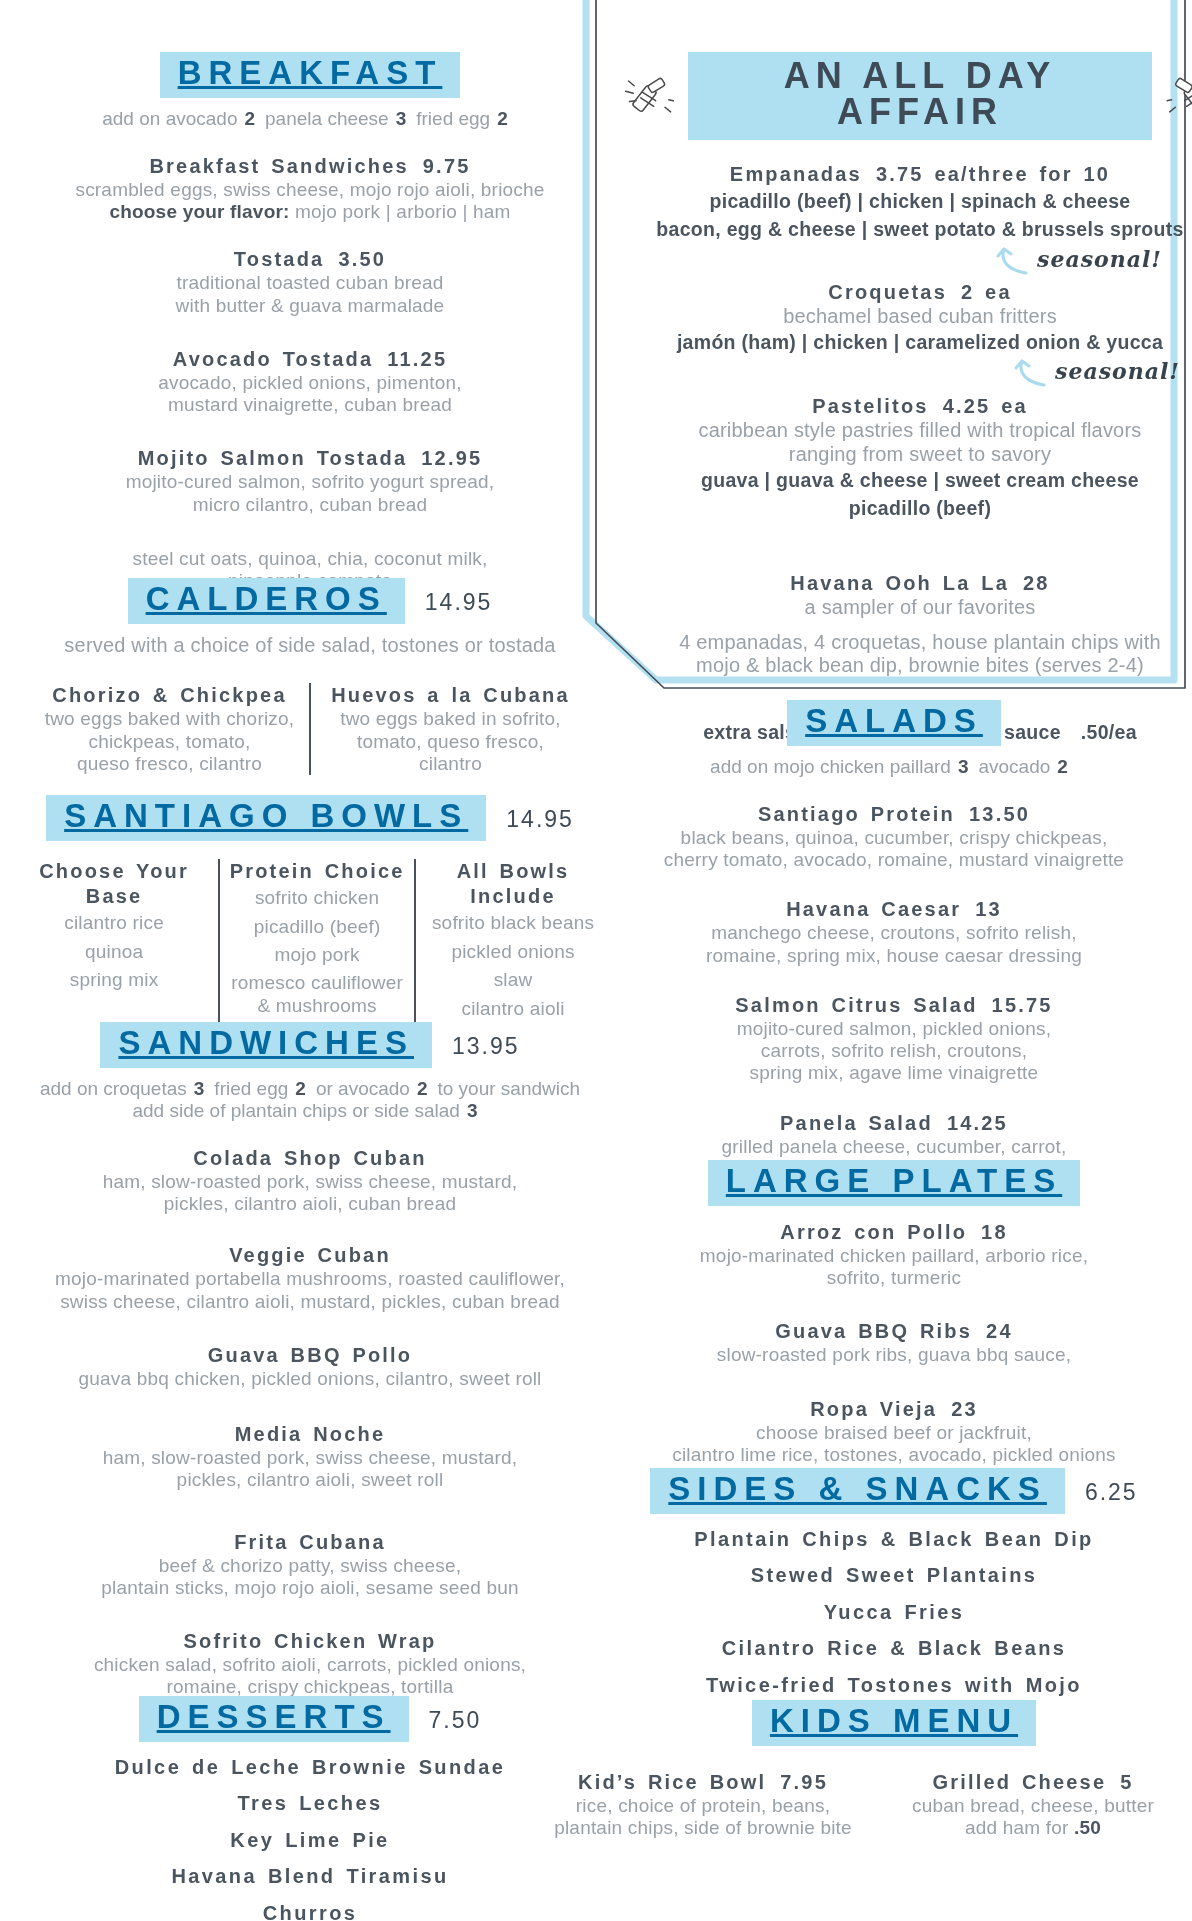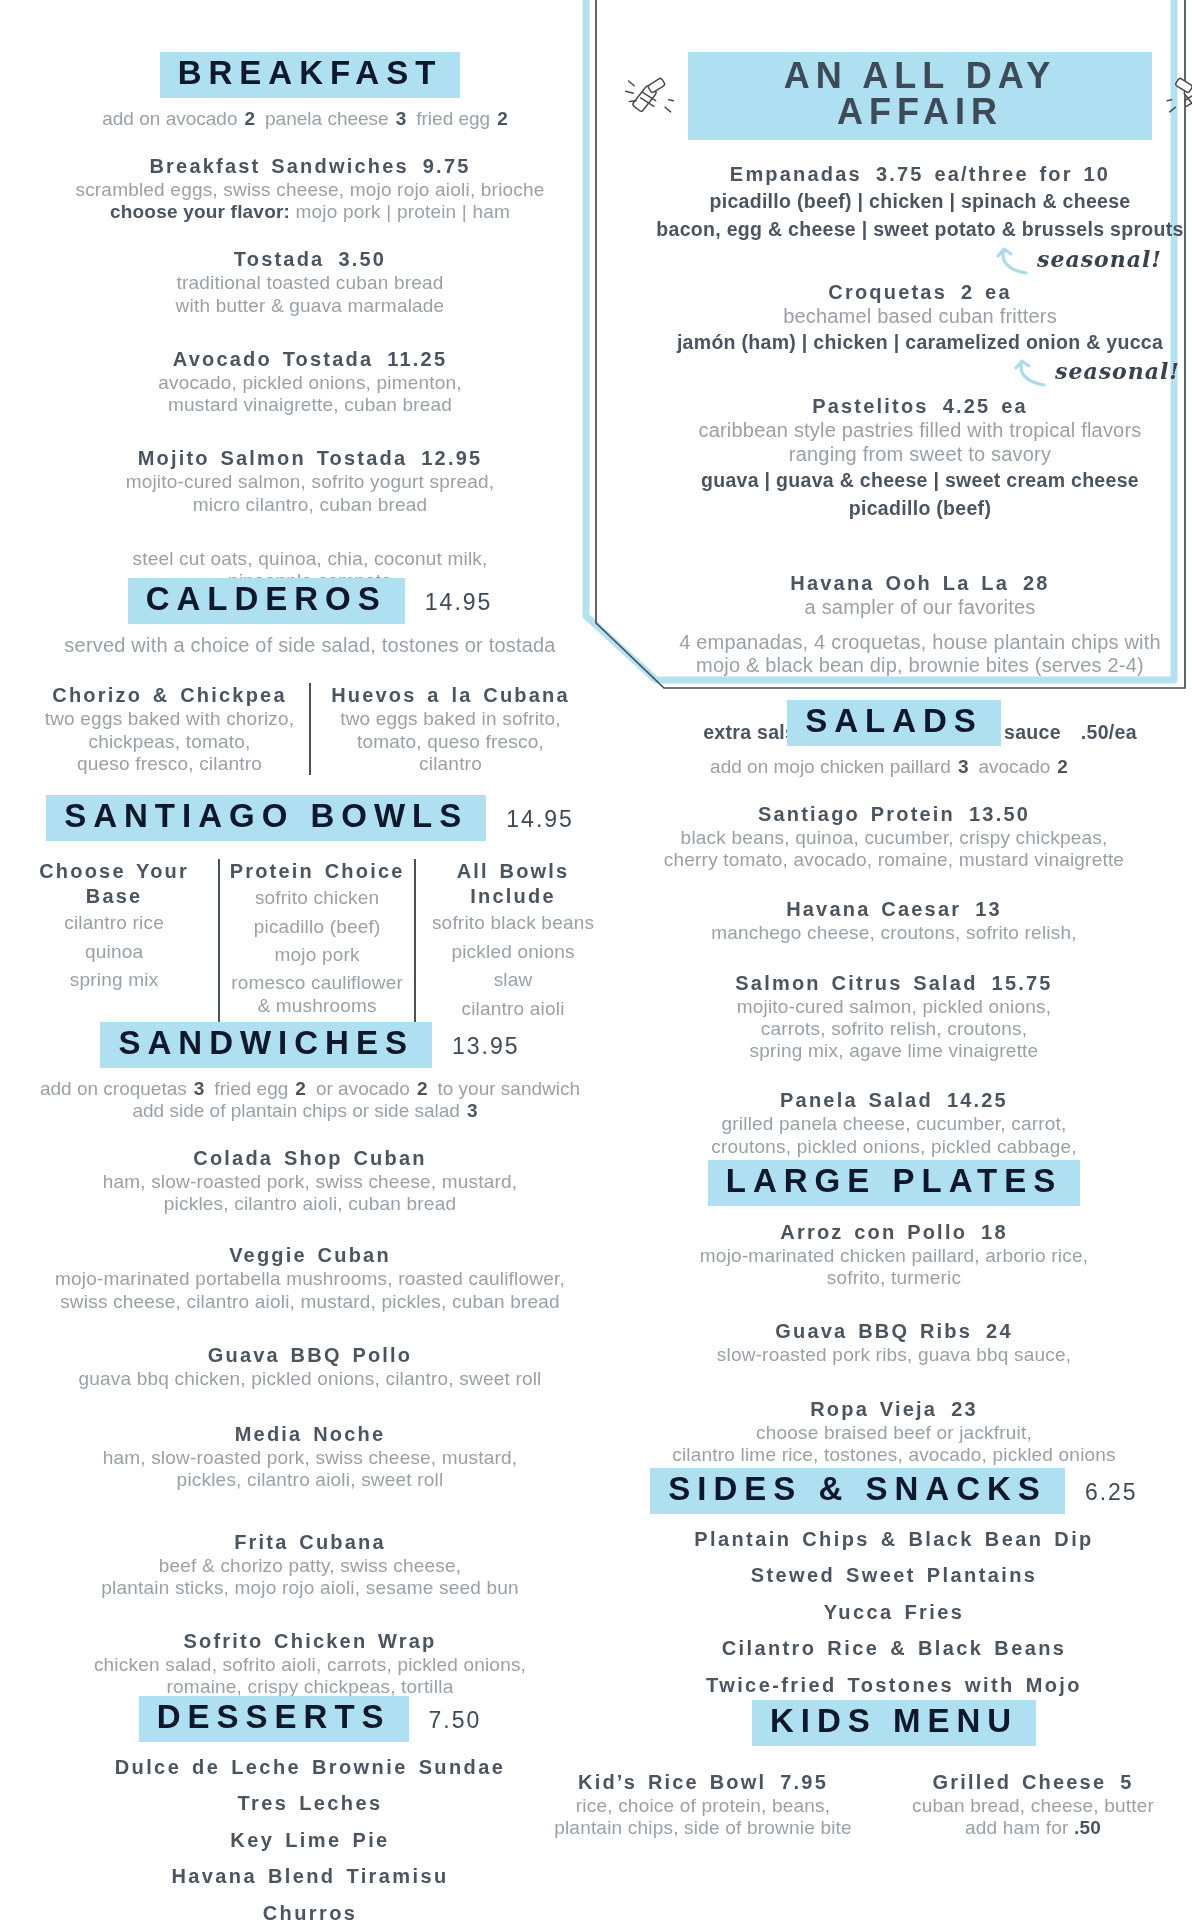--- a/index.html
+++ b/index.html
@@ -7,21 +7,21 @@
     width:1192px;height:1921px;position:relative;background:#ffffff;
     font-family:"Liberation Sans", sans-serif;overflow:hidden;
     color:#4b5560;
   }
   .col-left{position:absolute;left:10px;top:0;width:600px;}
   .col-right{position:absolute;left:596px;top:0;width:596px;}
   .sec{position:absolute;width:100%;text-align:center;}
 
   .t-row{text-align:center;white-space:nowrap;margin-bottom:10px;}
   .hl{background:#aee0f2;display:inline-block;padding:4px 18px 9px;line-height:1;}
-  .st{font-size:33px;font-weight:600;letter-spacing:7px;color:#0f172a;}
+  .st{font-size:33px;font-weight:600;letter-spacing:7px;color:#0369a1;text-decoration:underline;}
   .sp{font-size:23px;color:#3e4a55;letter-spacing:2px;margin-left:20px;font-weight:400;}
 
   .it{margin-top:24px;}
   .nm{font-weight:700;font-size:20px;letter-spacing:2.2px;word-spacing:3px;color:#4b5560;line-height:1.25;}
   .pr{margin-left:14px;}
   .ds{font-size:19px;color:#99a1a8;line-height:1.17;letter-spacing:.2px;}
   .fl{font-weight:700;font-size:19.5px;color:#4b5560;line-height:1.45;letter-spacing:.3px;}
   .ad{font-size:19px;color:#99a1a8;margin-top:2px;}
   .ad b{color:#4b5560;margin:0 10px 0 7px;}
   .dk{color:#4b5560;font-weight:700;}
@@ -58,21 +58,21 @@
     <div class="t-row">
       <span class="hl"><span class="st">BREAKFAST</span></span>
     </div>
     <div class="ad">
       <span>add on avocado</span><b>2</b><span>panela cheese</span><b>3</b><span>fried egg</span><b>2</b>
     </div>
 
     <div class="it">
       <div class="nm"><span>Breakfast Sandwiches</span><span class="pr">9.75</span></div>
       <div class="ds">scrambled eggs, swiss cheese, mojo rojo aioli, brioche</div>
-      <div class="ds"><b class="dk">choose your flavor:</b> <span>mojo pork  |  protein  |  ham</span></div>
+      <div class="ds"><b class="dk">choose your flavor:</b> <span>mojo pork  |  arborio  |  ham</span></div>
     </div>
 
     <div class="it">
       <div class="nm"><span>Tostada</span><span class="pr">3.50</span></div>
       <div class="ds">traditional toasted cuban bread</div>
       <div class="ds">with butter &amp; guava marmalade</div>
     </div>
 
     <div class="it" style="margin-top:30px;">
       <div class="nm"><span>Avocado Tostada</span><span class="pr">11.25</span></div>
@@ -275,20 +275,21 @@
     </div>
 
     <div class="it">
       <div class="nm"><span>Santiago Protein</span><span class="pr">13.50</span></div>
       <div class="ds">black beans, quinoa, cucumber, crispy chickpeas,</div>
       <div class="ds">cherry tomato, avocado, romaine, mustard vinaigrette</div>
     </div>
     <div class="it" style="margin-top:26px;">
       <div class="nm"><span>Havana Caesar</span><span class="pr">13</span></div>
       <div class="ds">manchego cheese, croutons, sofrito relish,</div>
+      <div class="ds">romaine, spring mix, house caesar dressing</div>
     </div>
     <div class="it" style="margin-top:26px;">
       <div class="nm"><span>Salmon Citrus Salad</span><span class="pr">15.75</span></div>
       <div class="ds">mojito-cured salmon, pickled onions,</div>
       <div class="ds">carrots, sofrito relish, croutons,</div>
       <div class="ds">spring mix, agave lime vinaigrette</div>
     </div>
     <div class="it" style="margin-top:26px;">
       <div class="nm"><span>Panela Salad</span><span class="pr">14.25</span></div>
       <div class="ds">grilled panela cheese, cucumber, carrot,</div>

